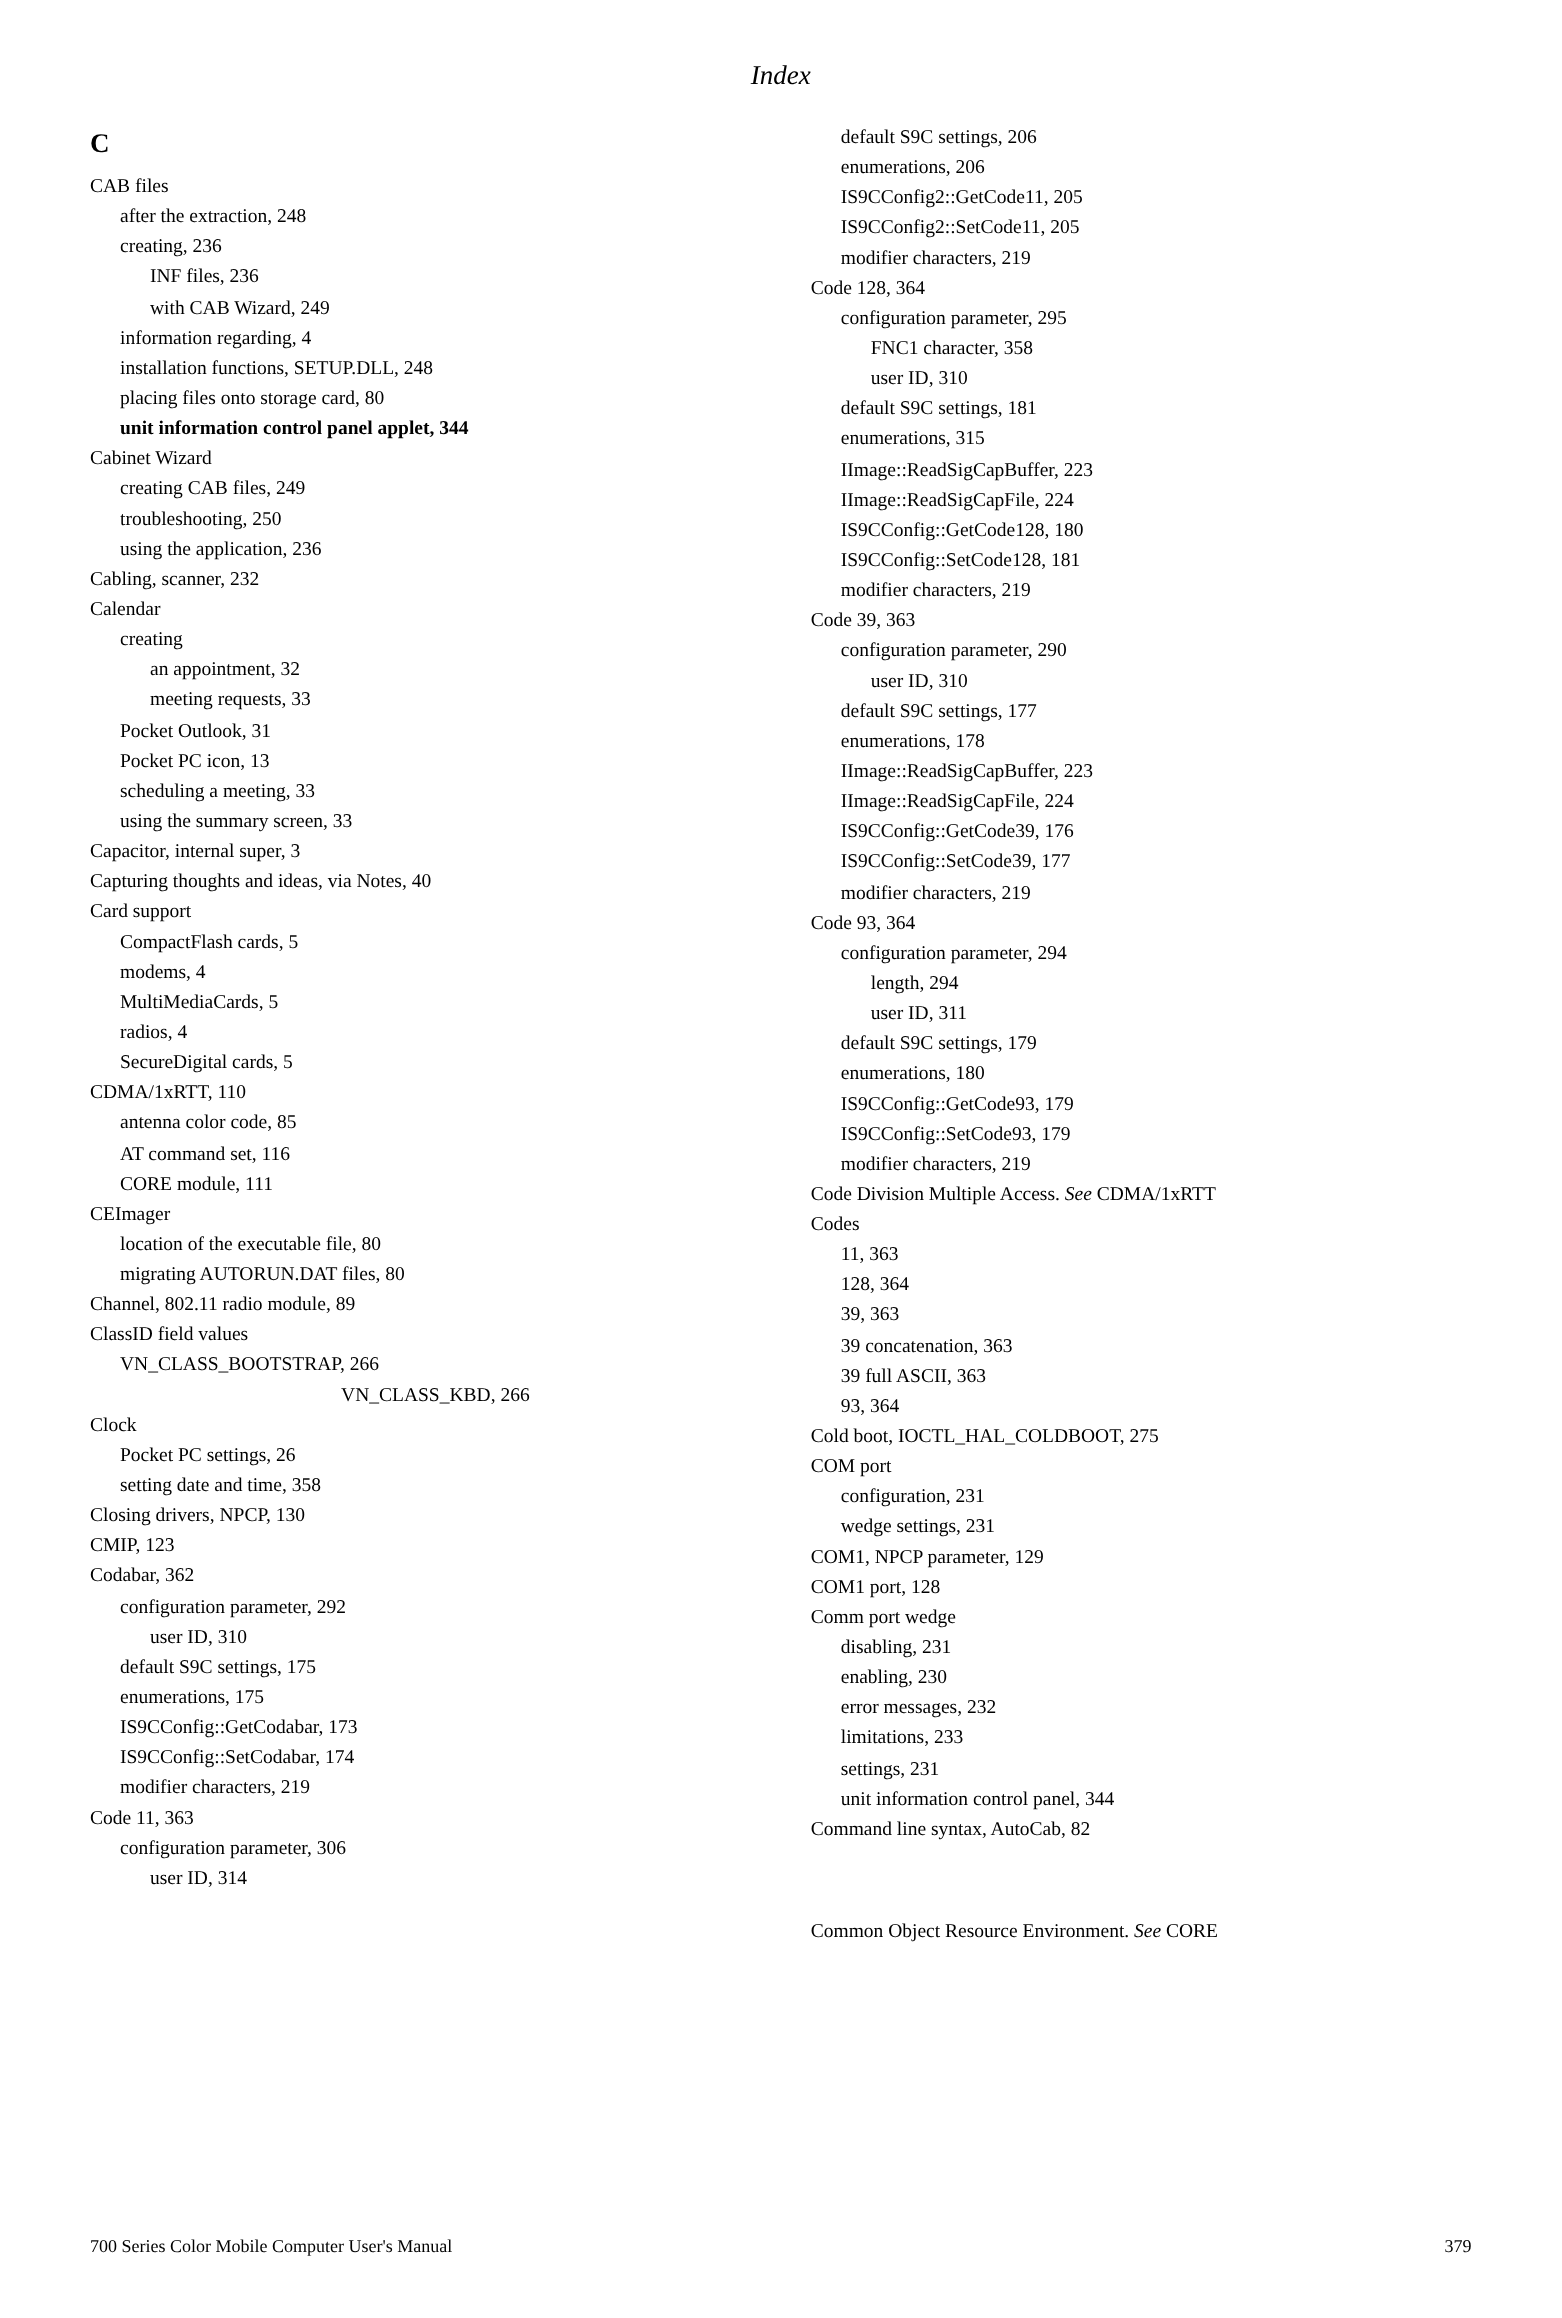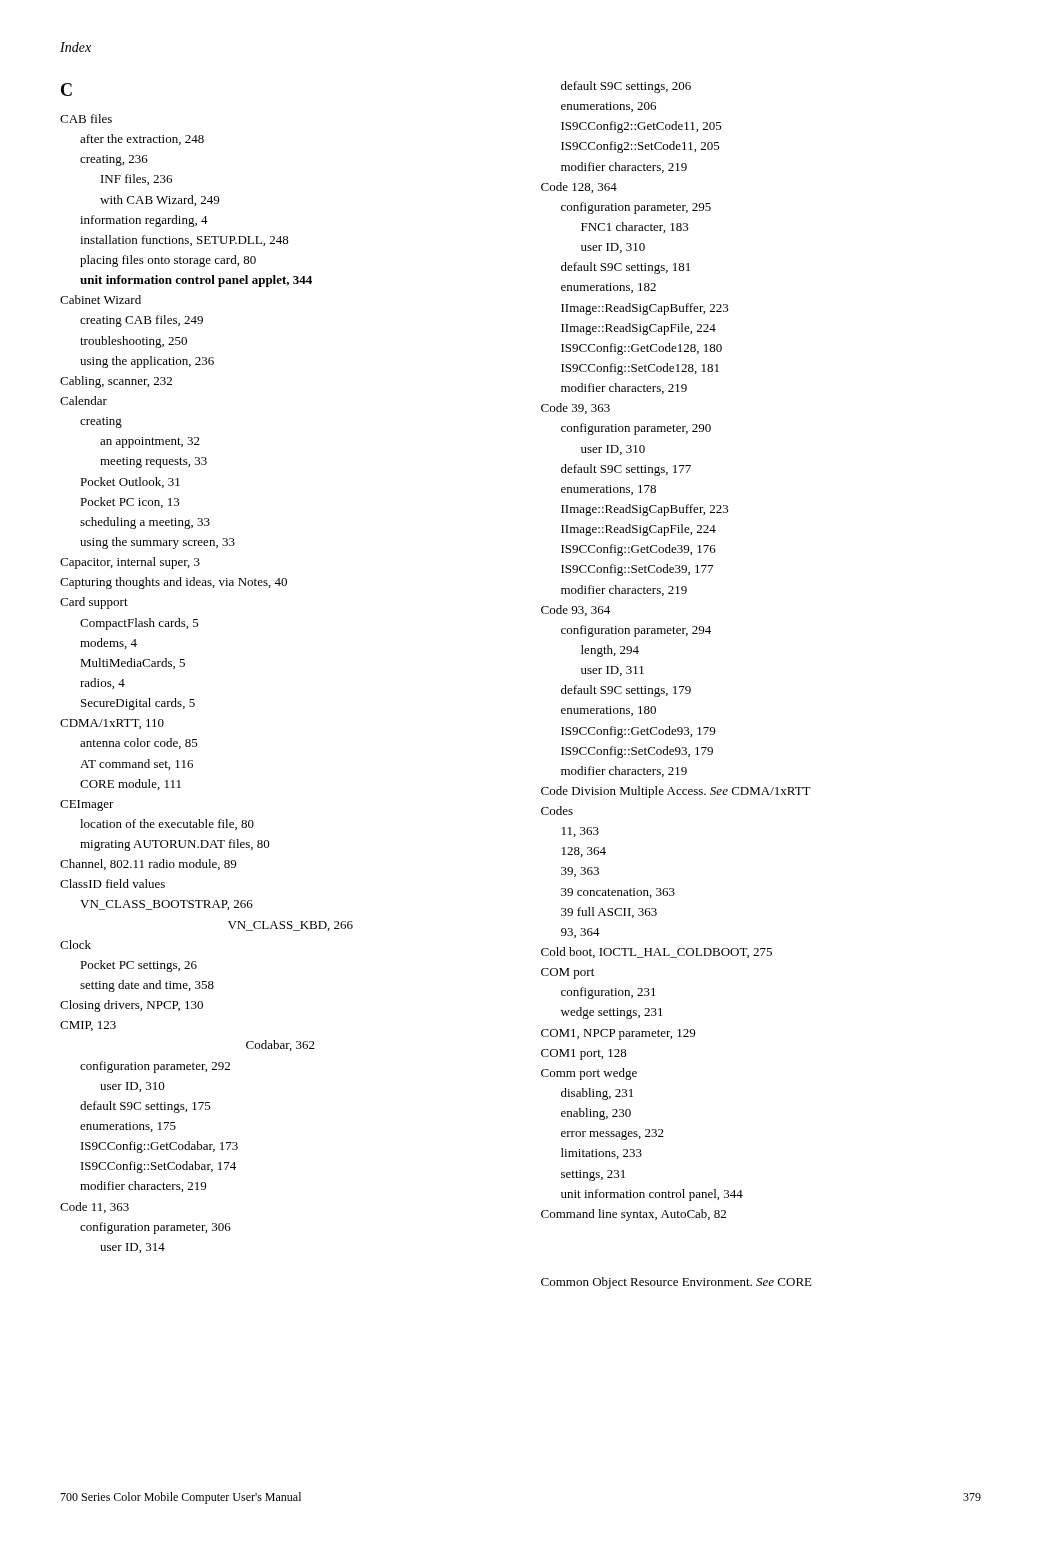--- a/index.html
+++ b/index.html
@@ -17,24 +17,24 @@
       position: relative;
     }
     .page {
       width: 1041px;
       min-height: 1545px;
       padding: 40px 60px 60px 60px;
       position: relative;
     }
     .page-header {
       display: flex;
-      justify-content: flex-start;
+      justify-content: center;
       margin-bottom: 20px;
       font-style: italic;
-      font-size: 14px;
+      font-size: 18px;
     }
     .page-footer {
       position: absolute;
       bottom: 40px;
       left: 60px;
       right: 60px;
       display: flex;
       justify-content: space-between;
       font-size: 12px;
     }
@@ -107,21 +107,21 @@
           <div style="line-height: 1.55; padding-left: 20px;">migrating AUTORUN.DAT files, 80</div>
           <div style="line-height: 1.55; padding-left: 0px;">Channel, 802.11 radio module, 89</div>
           <div style="line-height: 1.55; padding-left: 0px;">ClassID field values</div>
           <div style="line-height: 1.55; padding-left: 20px;">VN_CLASS_BOOTSTRAP, 266</div>
           <div style="line-height: 1.55; padding-left: 20px; text-align: center;">VN_CLASS_KBD, 266</div>
           <div style="line-height: 1.55; padding-left: 0px;">Clock</div>
           <div style="line-height: 1.55; padding-left: 20px;">Pocket PC settings, 26</div>
           <div style="line-height: 1.55; padding-left: 20px;">setting date and time, 358</div>
           <div style="line-height: 1.55; padding-left: 0px;">Closing drivers, NPCP, 130</div>
           <div style="line-height: 1.55; padding-left: 0px;">CMIP, 123</div>
-          <div style="line-height: 1.55; padding-left: 0px; text-align: center;">Codabar, 362</div>
+          <div style="line-height: 1.55; padding-left: 0px;">Codabar, 362</div>
           <div style="line-height: 1.55; padding-left: 20px;">configuration parameter, 292</div>
           <div style="line-height: 1.55; padding-left: 40px;">user ID, 310</div>
           <div style="line-height: 1.55; padding-left: 20px;">default S9C settings, 175</div>
           <div style="line-height: 1.55; padding-left: 20px;">enumerations, 175</div>
           <div style="line-height: 1.55; padding-left: 20px;">IS9CConfig::GetCodabar, 173</div>
           <div style="line-height: 1.55; padding-left: 20px;">IS9CConfig::SetCodabar, 174</div>
           <div style="line-height: 1.55; padding-left: 20px;">modifier characters, 219</div>
           <div style="line-height: 1.55; padding-left: 0px;">Code 11, 363</div>
           <div style="line-height: 1.55; padding-left: 20px;">configuration parameter, 306</div>
           <div style="line-height: 1.55; padding-left: 40px;">user ID, 314</div>
@@ -130,24 +130,24 @@
 
     <div class="column">
       <div id="right-entries">
           <div style="line-height: 1.55; padding-left: 20px;">default S9C settings, 206</div>
           <div style="line-height: 1.55; padding-left: 20px;">enumerations, 206</div>
           <div style="line-height: 1.55; padding-left: 20px;">IS9CConfig2::GetCode11, 205</div>
           <div style="line-height: 1.55; padding-left: 20px;">IS9CConfig2::SetCode11, 205</div>
           <div style="line-height: 1.55; padding-left: 20px;">modifier characters, 219</div>
           <div style="line-height: 1.55; padding-left: 0px;">Code 128, 364</div>
           <div style="line-height: 1.55; padding-left: 20px;">configuration parameter, 295</div>
-          <div style="line-height: 1.55; padding-left: 40px;">FNC1 character, 183</div>
+          <div style="line-height: 1.55; padding-left: 40px;">FNC1 character, 358</div>
           <div style="line-height: 1.55; padding-left: 40px;">user ID, 310</div>
           <div style="line-height: 1.55; padding-left: 20px;">default S9C settings, 181</div>
-          <div style="line-height: 1.55; padding-left: 20px;">enumerations, 182</div>
+          <div style="line-height: 1.55; padding-left: 20px;">enumerations, 315</div>
           <div style="line-height: 1.55; padding-left: 20px;">IImage::ReadSigCapBuffer, 223</div>
           <div style="line-height: 1.55; padding-left: 20px;">IImage::ReadSigCapFile, 224</div>
           <div style="line-height: 1.55; padding-left: 20px;">IS9CConfig::GetCode128, 180</div>
           <div style="line-height: 1.55; padding-left: 20px;">IS9CConfig::SetCode128, 181</div>
           <div style="line-height: 1.55; padding-left: 20px;">modifier characters, 219</div>
           <div style="line-height: 1.55; padding-left: 0px;">Code 39, 363</div>
           <div style="line-height: 1.55; padding-left: 20px;">configuration parameter, 290</div>
           <div style="line-height: 1.55; padding-left: 40px;">user ID, 310</div>
           <div style="line-height: 1.55; padding-left: 20px;">default S9C settings, 177</div>
           <div style="line-height: 1.55; padding-left: 20px;">enumerations, 178</div>

